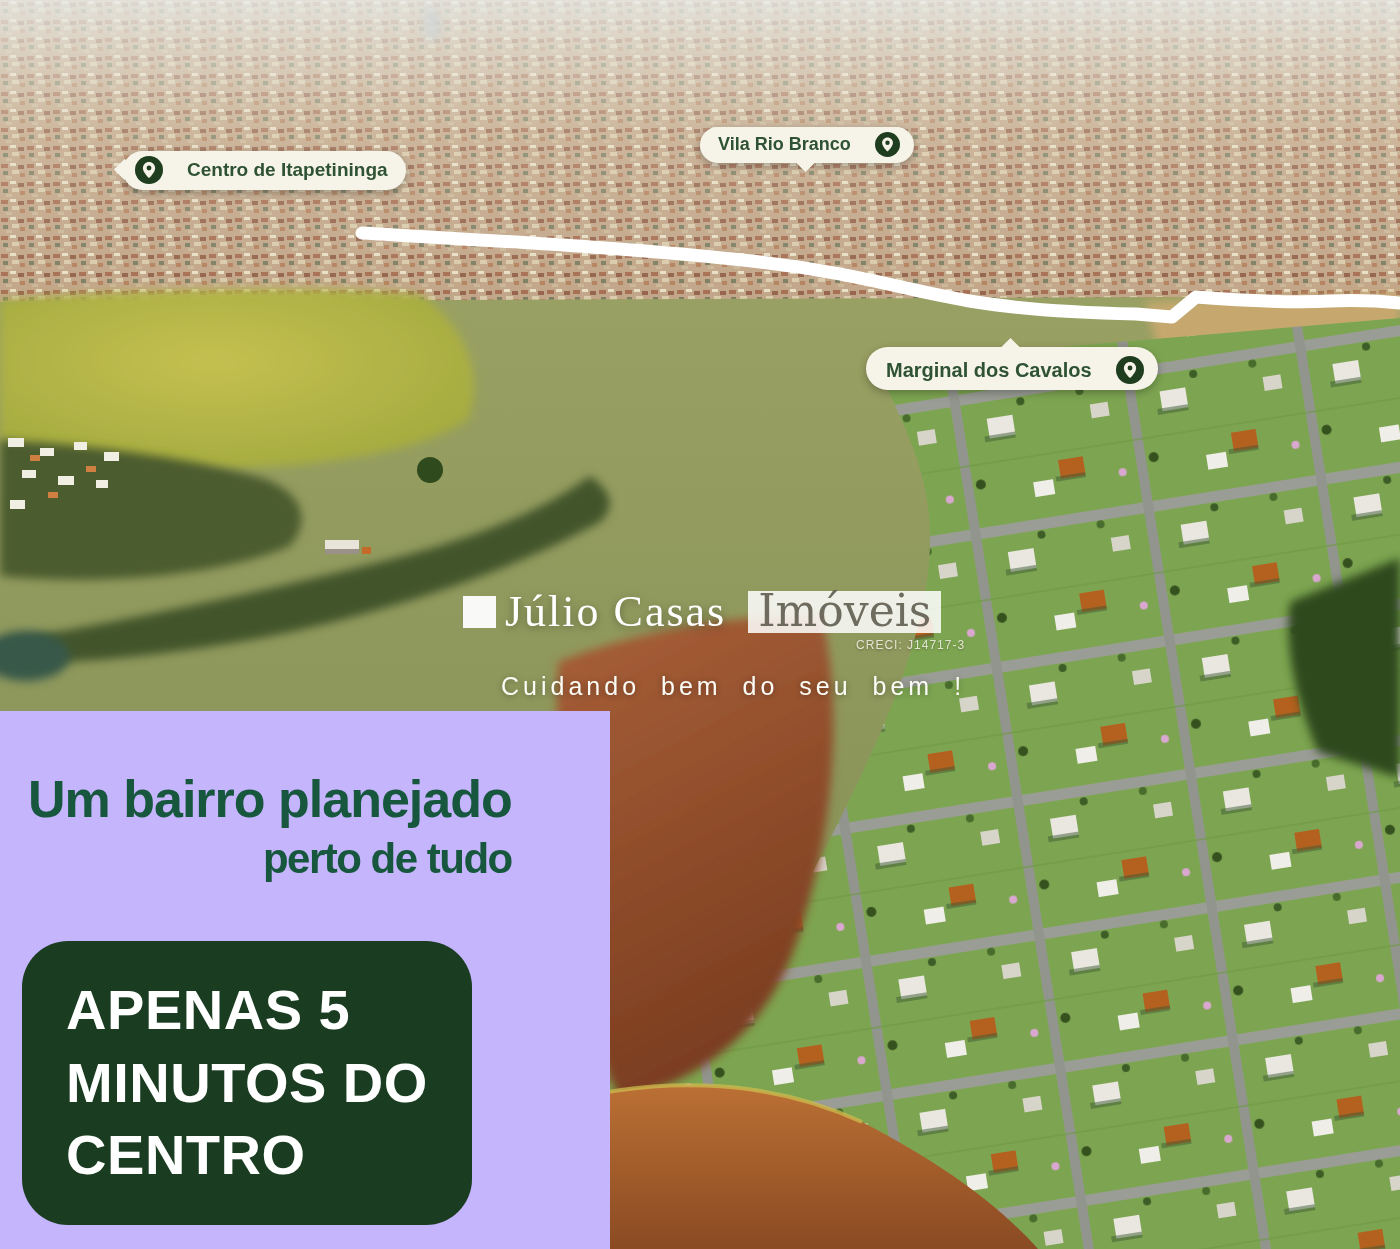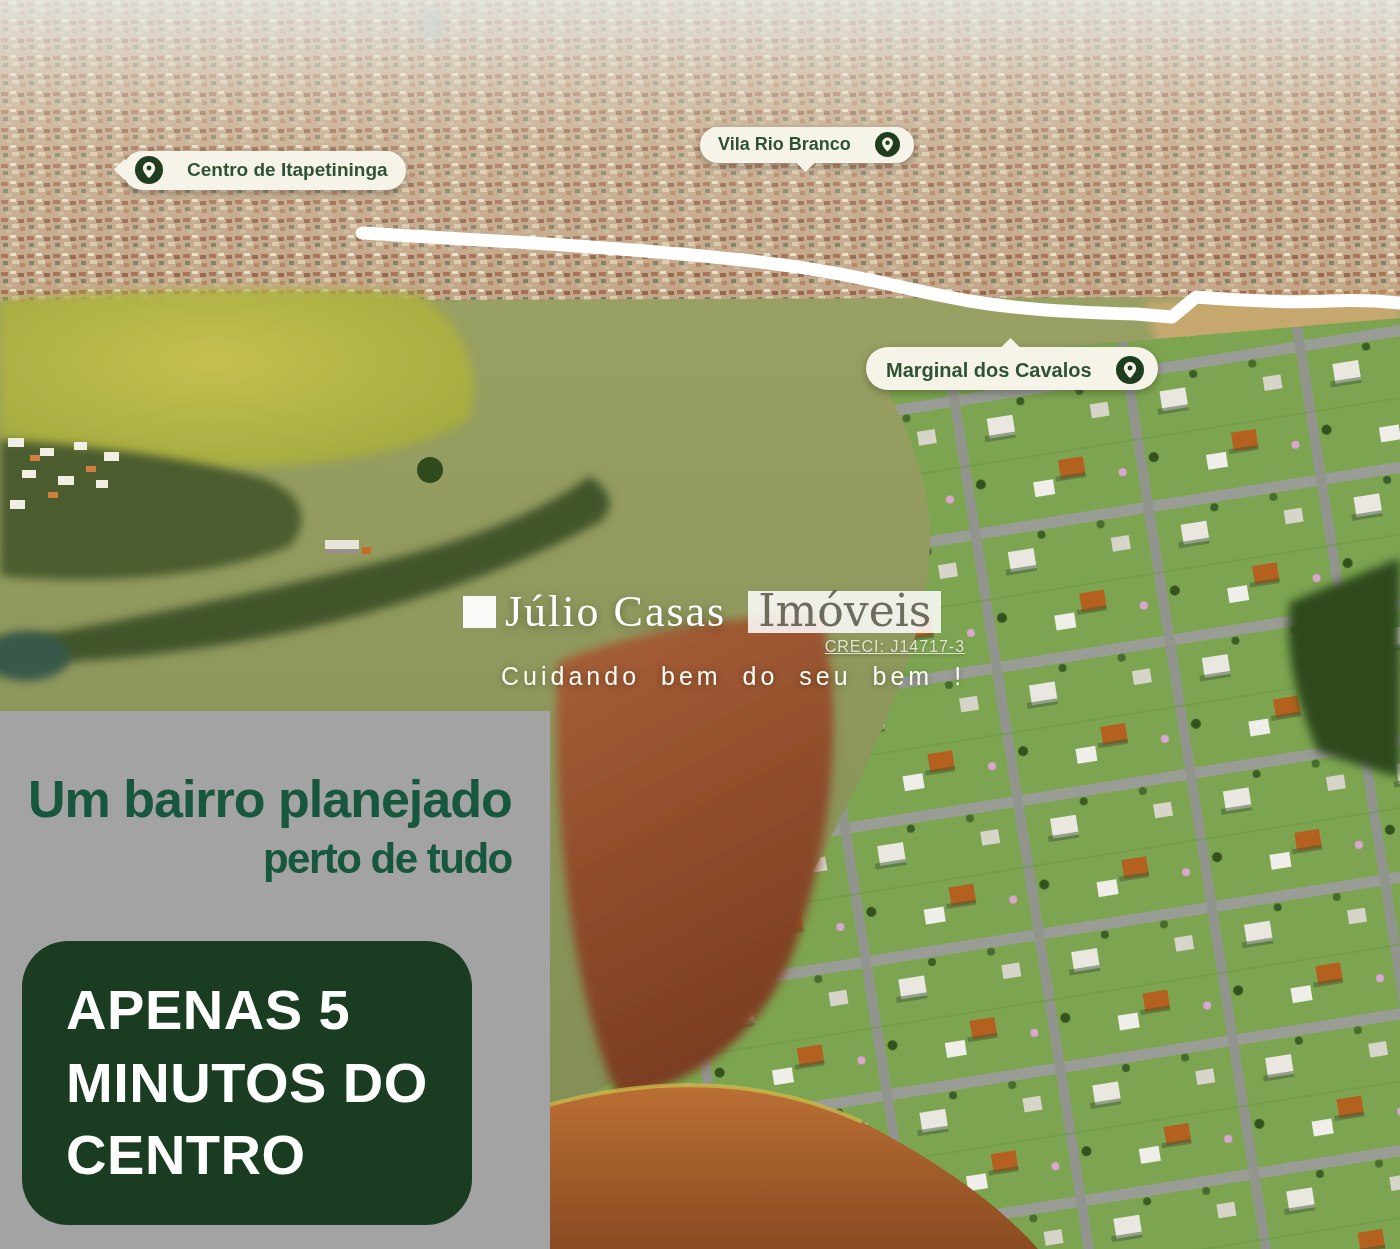--- a/index.html
+++ b/index.html
@@ -31,31 +31,31 @@
   .wm-name{
     font-family:Liberation Serif, serif;font-size:44px;color:#ffffff;
     letter-spacing:2px;text-shadow:0 2px 8px rgba(0,0,0,.35);white-space:nowrap;
   }
   .wm-box{
     font-family:"DejaVu Serif",serif;font-size:44px;line-height:40px;
     background:rgba(255,255,255,.85);color:rgba(92,89,75,.88);
     padding:0 10px 2px 10px;margin-left:22px;white-space:nowrap;
   }
   .wm-creci{
-    text-align:right;font-size:16px;letter-spacing:1px;color:#f4f1e6;
-    opacity:.85;margin-top:1px;text-shadow:0 1px 3px rgba(0,0,0,.4);text-decoration:underline;
+    text-align:right;font-size:12px;letter-spacing:1px;color:#f4f1e6;
+    opacity:.85;margin-top:1px;text-shadow:0 1px 3px rgba(0,0,0,.4);
   }
   .wm-tagline{
-    margin-top:6px;padding-left:38px;font-size:25px;color:#fcfcf6;
+    margin-top:20px;padding-left:38px;font-size:25px;color:#fcfcf6;
     letter-spacing:4px;word-spacing:10px;white-space:nowrap;
     text-shadow:0 1px 6px rgba(0,0,0,.35);
   }
 
   
-  .panel{position:absolute;left:0;top:711px;width:550px;height:538px;background:#a3a3a3;}
+  .panel{position:absolute;left:0;top:711px;width:610px;height:538px;background:#c4b5fd;}
   .headline{position:absolute;left:28px;top:62px;color:#17573e;}
   .headline-l1{font-size:52px;font-weight:700;letter-spacing:-1px;line-height:1.0;}
   .headline-l2{font-size:42px;font-weight:900;letter-spacing:-1.5px;line-height:1.0;margin-top:13px;text-align:right;}
   .cta{
     position:absolute;left:22px;top:230px;width:450px;height:284px;
     background:#1a3d21;border-radius:46px;display:flex;align-items:center;
     justify-content:center;
   }
   .cta-text{color:#ffffff;font-size:56px;font-weight:700;line-height:1.3;letter-spacing:.5px;}
 </style>

